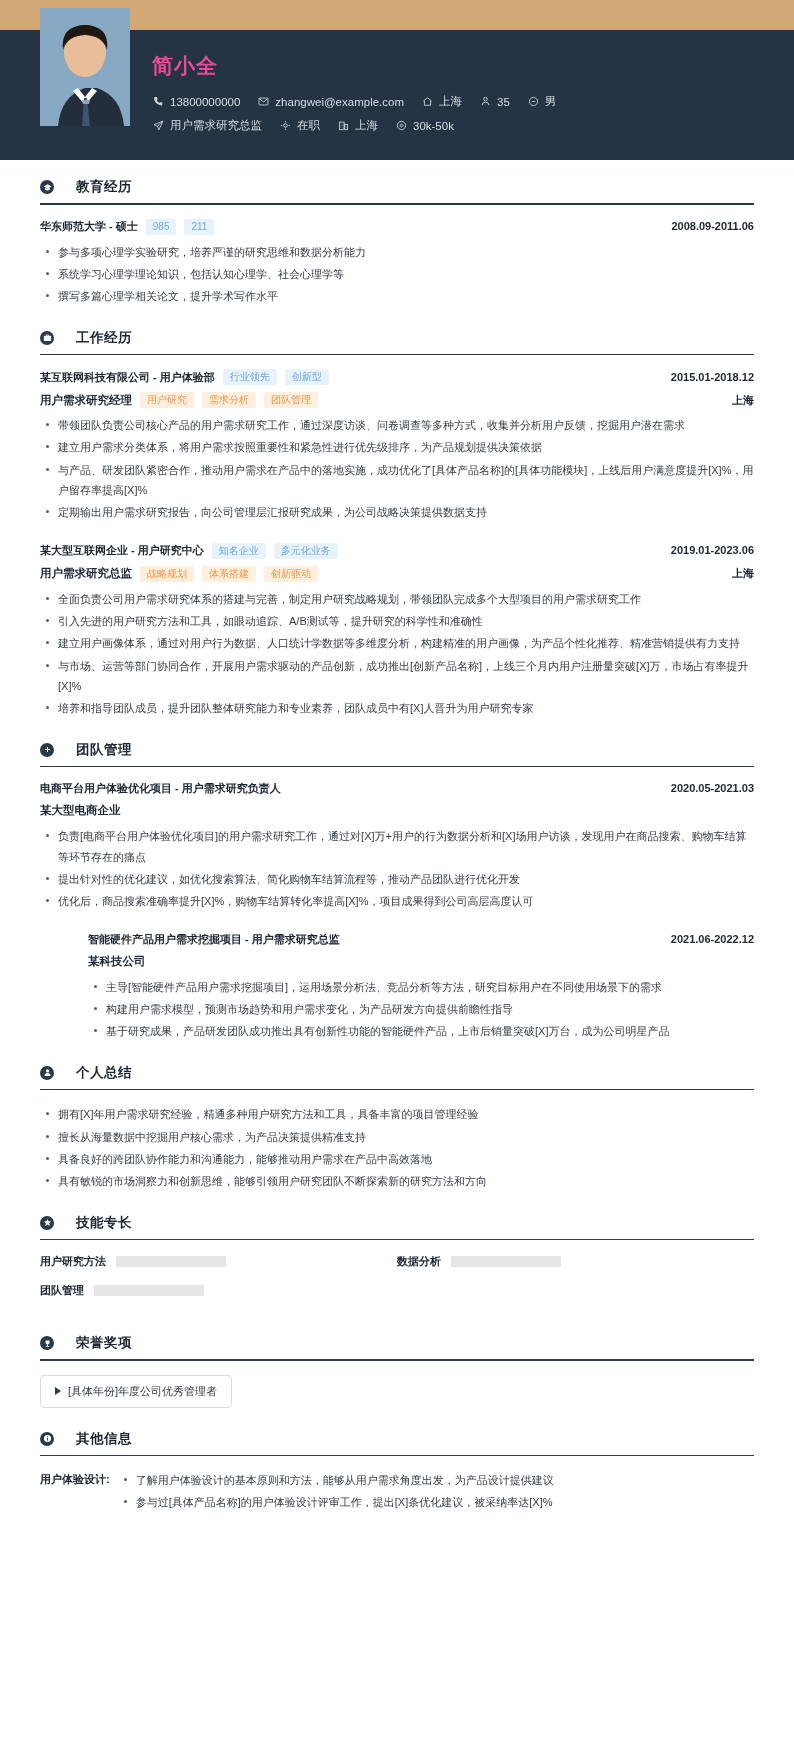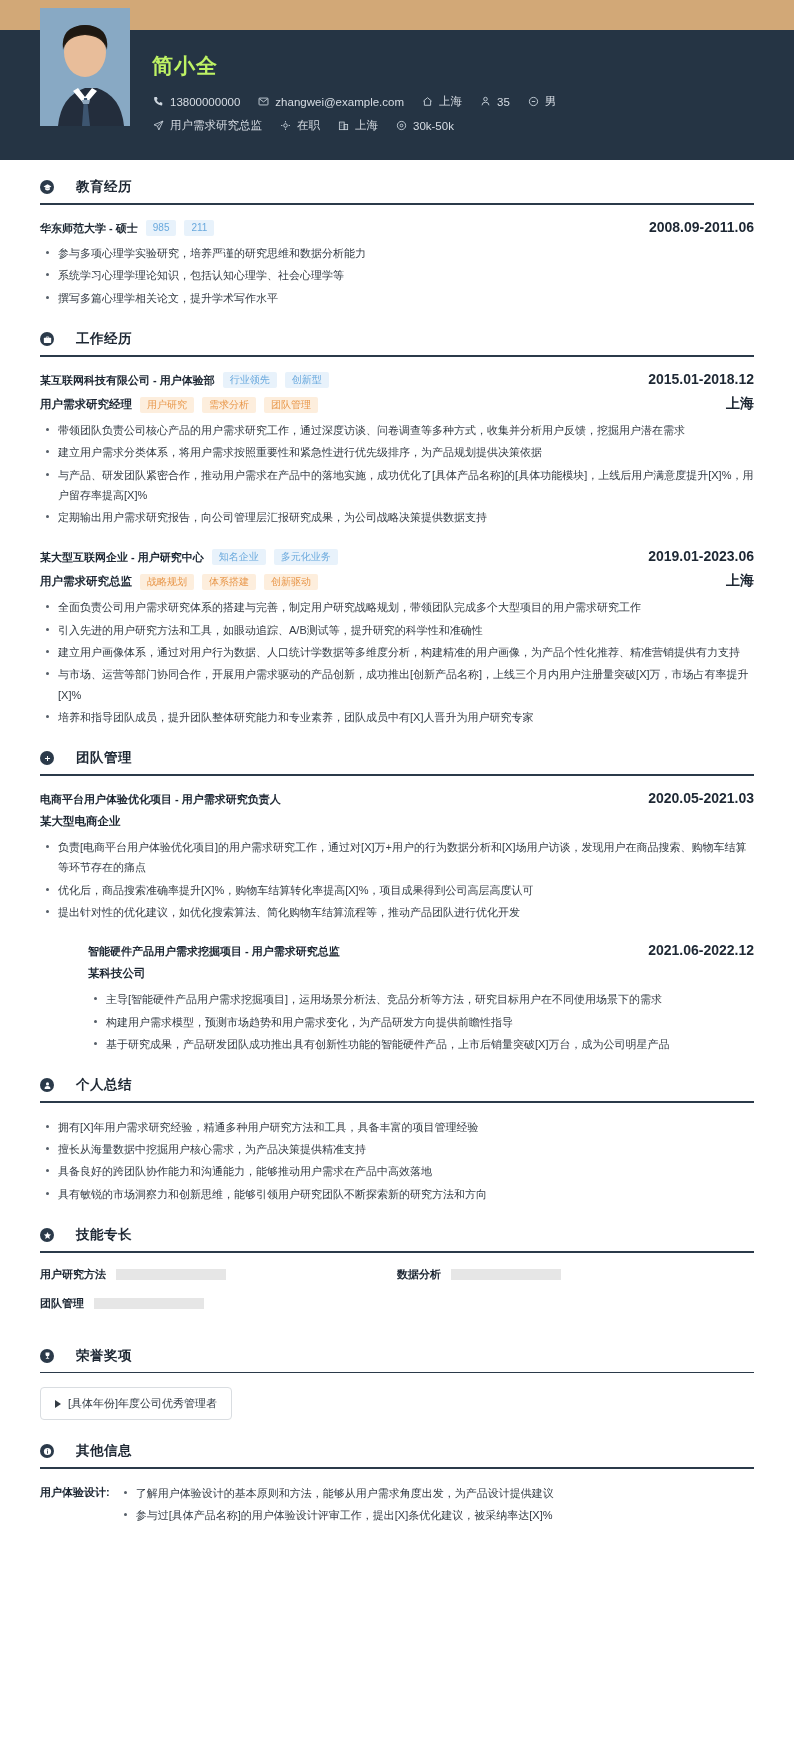--- a/index.html
+++ b/index.html
@@ -36,21 +36,21 @@
     background: #7ea0bd;
     overflow: hidden;
     border: 0;
   }
   .avatar svg { display:block; width:100%; height:100%; }
   .head-text {
     margin-left: 112px;
     padding-top: 6px;
   }
   .name {
-    color: #bef264;
+    color: #ec4899;
     font-size: 21px;
     font-weight: bold;
     letter-spacing: 1px;
     margin-bottom: 14px;
   }
   .meta-row {
     display: flex;
     align-items: center;
     flex-wrap: wrap;
     color: #d7dde4;
@@ -125,21 +125,21 @@
     font-size: 11px;
     font-weight: bold;
     color: #1d2733;
   }
   .role {
     font-size: 11.5px;
     font-weight: bold;
     color: #1d2733;
   }
   .date, .place {
-    font-size: 14px;
+    font-size: 11px;
     font-weight: bold;
     color: #1d2733;
     white-space: nowrap;
     padding-left: 10px;
   }
   .tag {
     font-size: 10px;
     padding: 2px 7px 3px 7px;
     border-radius: 2px;
     line-height: 1.1;
@@ -459,22 +459,22 @@
       <div class="sec-rule"></div>
 
       <div class="entry">
         <div class="line">
           <span class="org">电商平台用户体验优化项目 - 用户需求研究负责人</span>
           <span class="date">2020.05-2021.03</span>
         </div>
         <div class="subtitle">某大型电商企业</div>
         <ul class="bullets">
           <li>负责[电商平台用户体验优化项目]的用户需求研究工作，通过对[X]万+用户的行为数据分析和[X]场用户访谈，发现用户在商品搜索、购物车结算等环节存在的痛点</li>
+          <li>提出针对性的优化建议，如优化搜索算法、简化购物车结算流程等，推动产品团队进行优化开发</li>
           <li>优化后，商品搜索准确率提升[X]%，购物车结算转化率提高[X]%，项目成果得到公司高层高度认可</li>
-          <li>提出针对性的优化建议，如优化搜索算法、简化购物车结算流程等，推动产品团队进行优化开发</li>
         </ul>
       </div>
 
       <div class="entry" style="margin-top:20px;margin-left:48px;">
         <div class="line">
           <span class="org">智能硬件产品用户需求挖掘项目 - 用户需求研究总监</span>
           <span class="date">2021.06-2022.12</span>
         </div>
         <div class="subtitle">某科技公司</div>
         <ul class="bullets">

